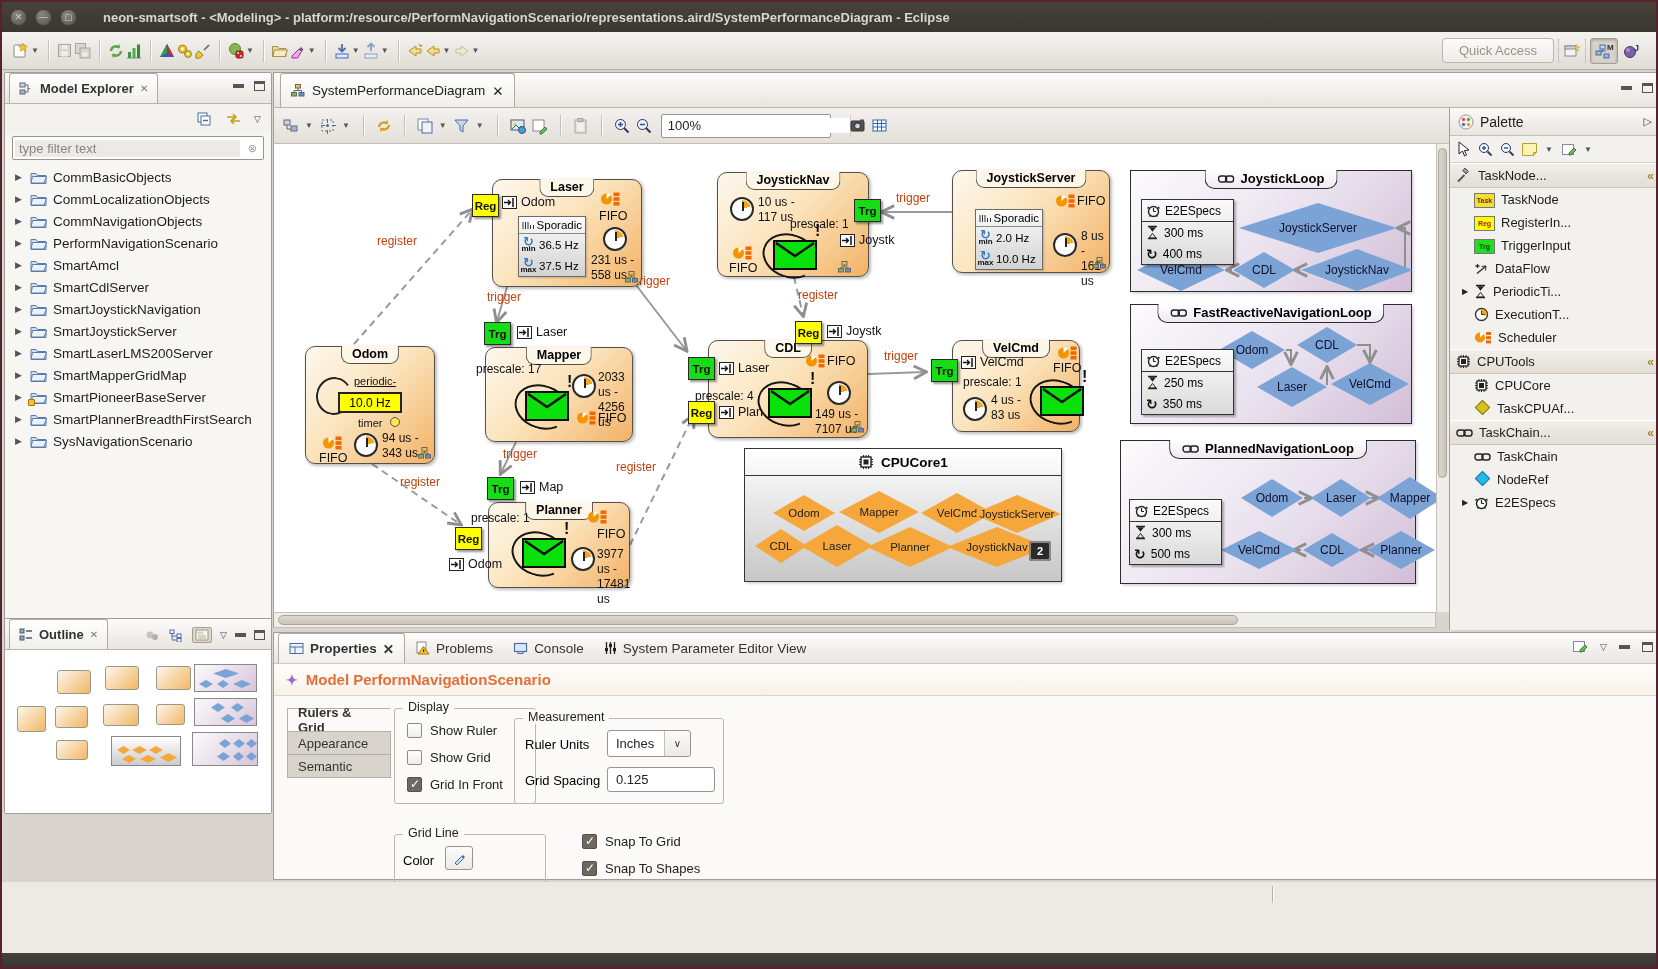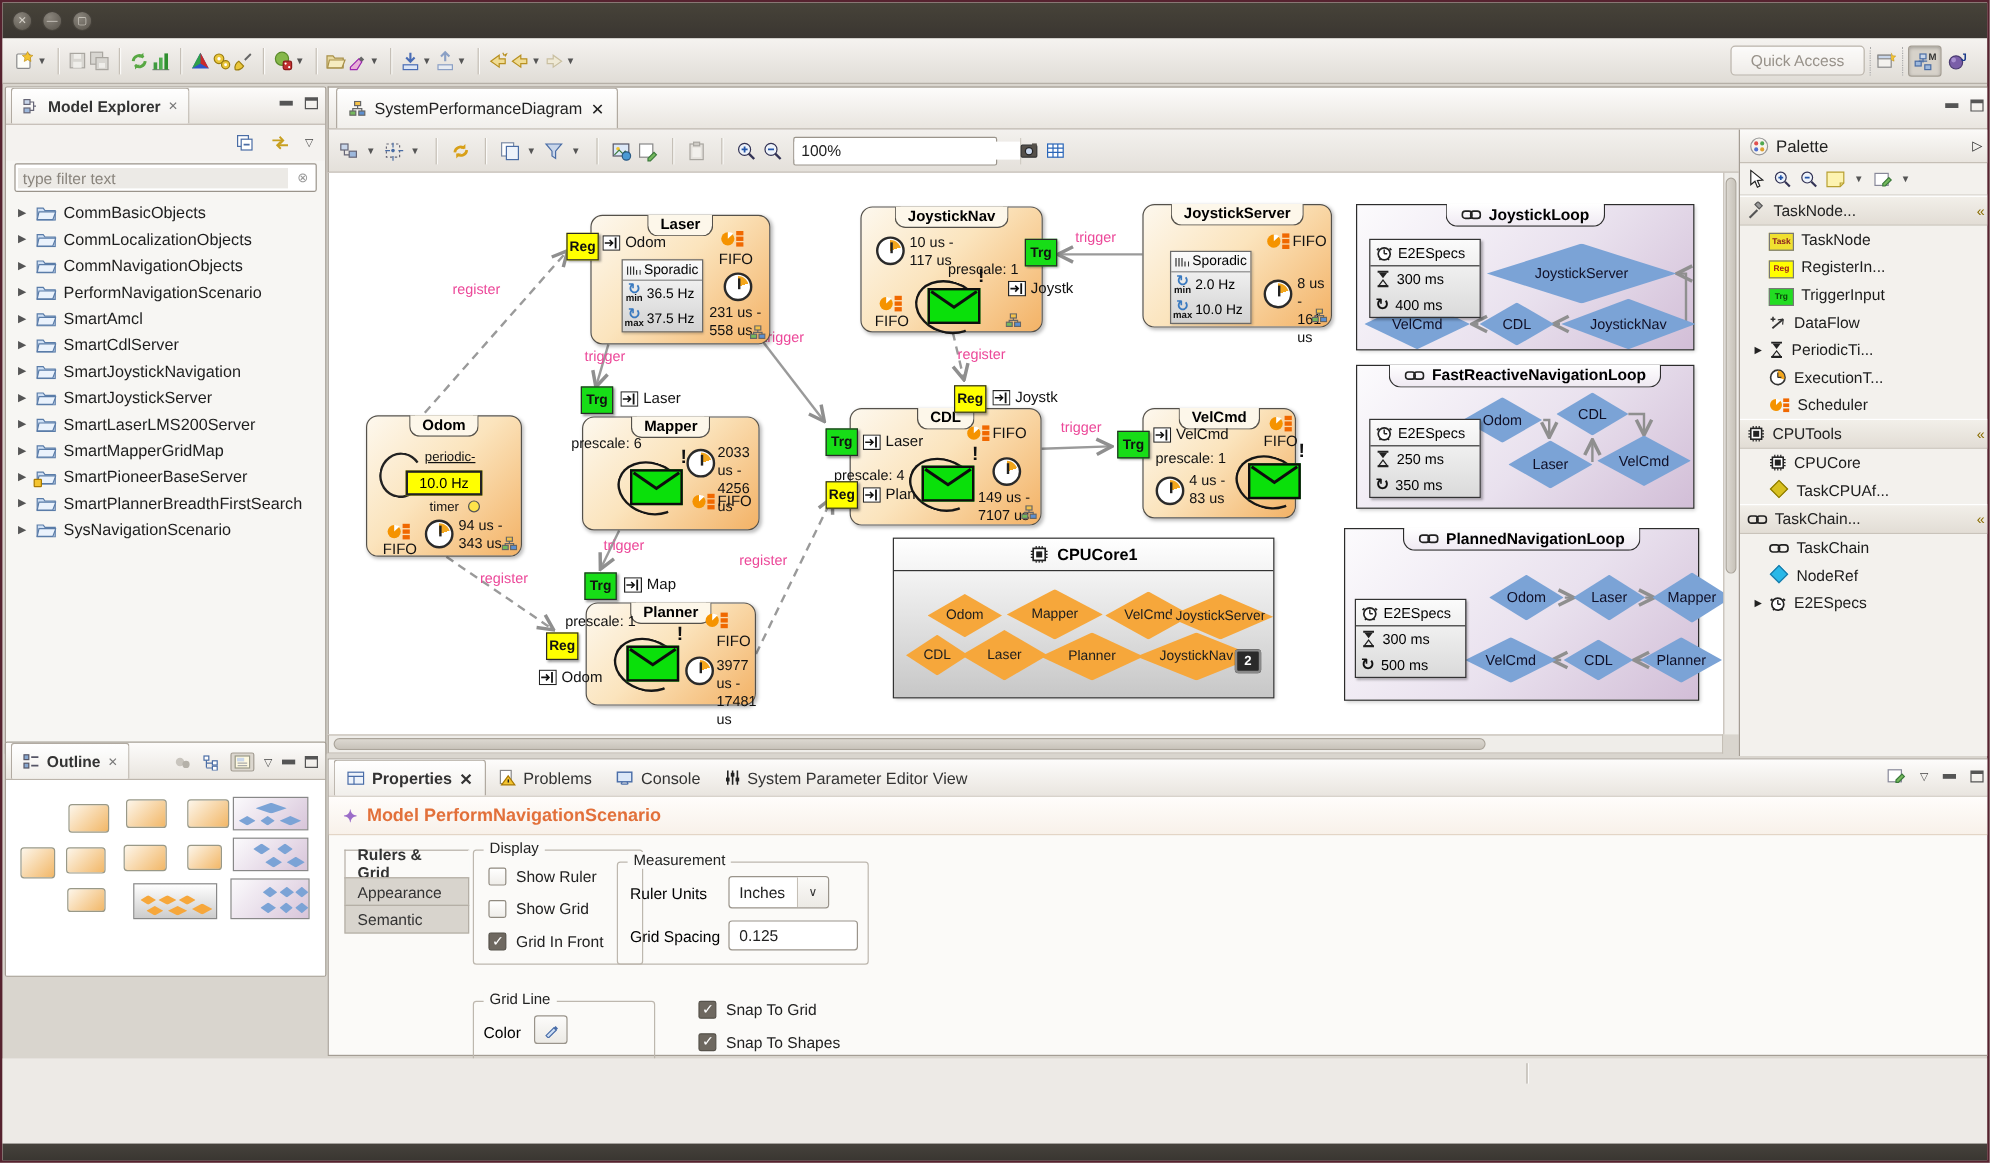--- a/index.html
+++ b/index.html
@@ -82,21 +82,21 @@
   .spor .sh{display:flex;align-items:center;gap:3px;padding:2px 3px;border-bottom:1px solid #8a8a8a}
   .spor .sr{display:flex;align-items:center;gap:3px;height:21px;padding:0 2px}
   .recw{display:flex;flex-direction:column;align-items:center;width:15px;line-height:.75}
   .rec{color:#3a7ac0;font-weight:bold;font-size:13px;font-family:"DejaVu Sans",sans-serif}
   .mm{font-size:8px;font-weight:bold;color:#111}
   .freqbox{position:absolute;width:64px;height:21px;background:#ffff00;border:2px solid #222;display:flex;align-items:center;justify-content:center;font-size:12px;z-index:2}
   .parc{position:absolute;width:36px;height:38px;border:2px solid #222;border-radius:50%;border-right-color:transparent;transform:rotate(10deg);z-index:1}
   .ptxt{position:absolute;font-size:11px;color:#111;text-decoration:underline;z-index:2}
   .ttxt{position:absolute;font-size:11px;color:#111;z-index:2}
   .tclk{position:absolute;width:10px;height:10px;border-radius:50%;background:#ffe34a;border:1.5px solid #555;z-index:2}
-  .elabel{position:absolute;font-size:12px;color:#ec4899;z-index:2;white-space:nowrap}
+  .elabel{position:absolute;font-size:12px;color:#c2410c;z-index:2;white-space:nowrap}
 
   
   .lpanel{position:absolute;border:1.6px solid #2c2c2c;background:linear-gradient(135deg,#fcfbfd 0%,#e9e1ee 55%,#d2bed7 100%);z-index:2;box-shadow:1.5px 1.5px 3px rgba(0,0,0,.2)}
   .ltab{position:absolute;top:-1px;left:50%;transform:translateX(-50%);border:1.6px solid #2c2c2c;border-top:none;border-radius:0 0 10px 10px;padding:1px 12px 2px;background:linear-gradient(#ffffff,#efe9f2);font-weight:bold;font-size:13px;display:flex;align-items:center;gap:6px;white-space:nowrap;z-index:3}
   .bdia{position:absolute;background:#7ba3d6;clip-path:polygon(50% 0,100% 50%,50% 100%,0 50%);display:flex;align-items:center;justify-content:center;font-size:12px;color:#101028;z-index:2}
   .e2e{position:absolute;width:93px;border:1.5px solid #333;background:linear-gradient(#fbfbfb,#dadada);font-size:12px;z-index:3;box-shadow:1.5px 1.5px 2px rgba(0,0,0,.3)}
   .e2e .hd{display:flex;align-items:center;gap:4px;padding:3px 4px;border-bottom:1.5px solid #333}
   .e2e .rw{display:flex;align-items:center;gap:5px;height:21px;padding:0 4px}
   .loopg{color:#111;font-weight:bold;font-size:14px;font-family:"DejaVu Sans",sans-serif;line-height:1}
 
@@ -152,20 +152,21 @@
 </style>
 </head>
 <body>
 
 <div id="win">
 
   <div id="titlebar">
     <span class="winbtn">✕</span>
     <span class="winbtn">—</span>
     <span class="winbtn">▢</span>
+    <span id="title-text">neon-smartsoft - &lt;Modeling&gt; - platform:/resource/PerformNavigationScenario/representations.aird/SystemPerformanceDiagram - Eclipse</span>
   </div>
 
   <div id="main-toolbar">
     <span class="ti">
         <svg width="18" height="18">
           <rect x="2" y="3" width="11" height="12" rx="1" fill="#fdfdf8" stroke="#8a8a8a"></rect>
           <path d="M11 1 l1.4 2.8 3 .4-2.2 2 .6 3-2.8-1.5-2.8 1.5 .6-3-2.2-2 3-.4z" fill="#f4c430" stroke="#b8860b" stroke-width=".5"></path>
         </svg>
       </span>
     <span class="caret">▼</span>
@@ -882,21 +883,21 @@
       <div class="ntab">Mapper</div>
       <div class="bdg g" style="left:-2px;top:-26px">Trg</div>
       <div class="port" style="left:31px;top:-23px">
         <svg width="15" height="13">
             <rect x="0.5" y="0.5" width="14" height="12" fill="#fff" stroke="#222"></rect>
             <path d="M2 6.5 h6 M6 4 l2.5 2.5 L6 9" fill="none" stroke="#111" stroke-width="1.3"></path>
             <path d="M11 2 v9" stroke="#111" stroke-width="1.5"></path>
           </svg>
         <span class="nlabel">Laser</span>
       </div>
-      <span class="pres" style="left:-10px;top:14px">prescale: 6</span>
+      <span class="pres" style="left:-10px;top:14px">prescale: 17</span>
       <div class="msg" style="left:28px;top:30px">
         <div class="arc"></div>
         <span class="bang">!</span>
         <div class="env">
             <svg width="40" height="26">
               <path d="M1 1 L20 14 L39 1" fill="none" stroke="#0d0d0d" stroke-width="2.5"></path>
             </svg>
           </div>
       </div>
       <span class="clk" style="left:86px;top:26px"></span>

